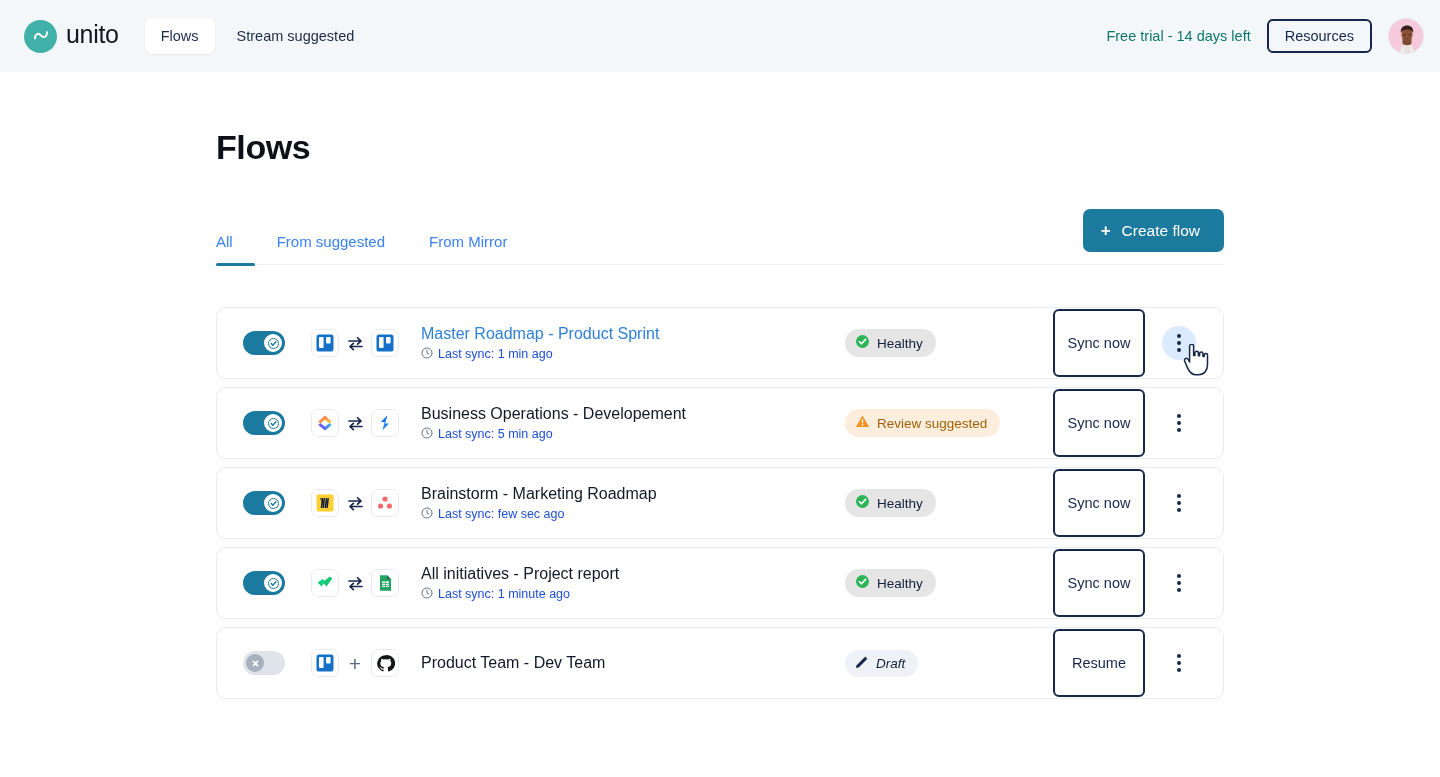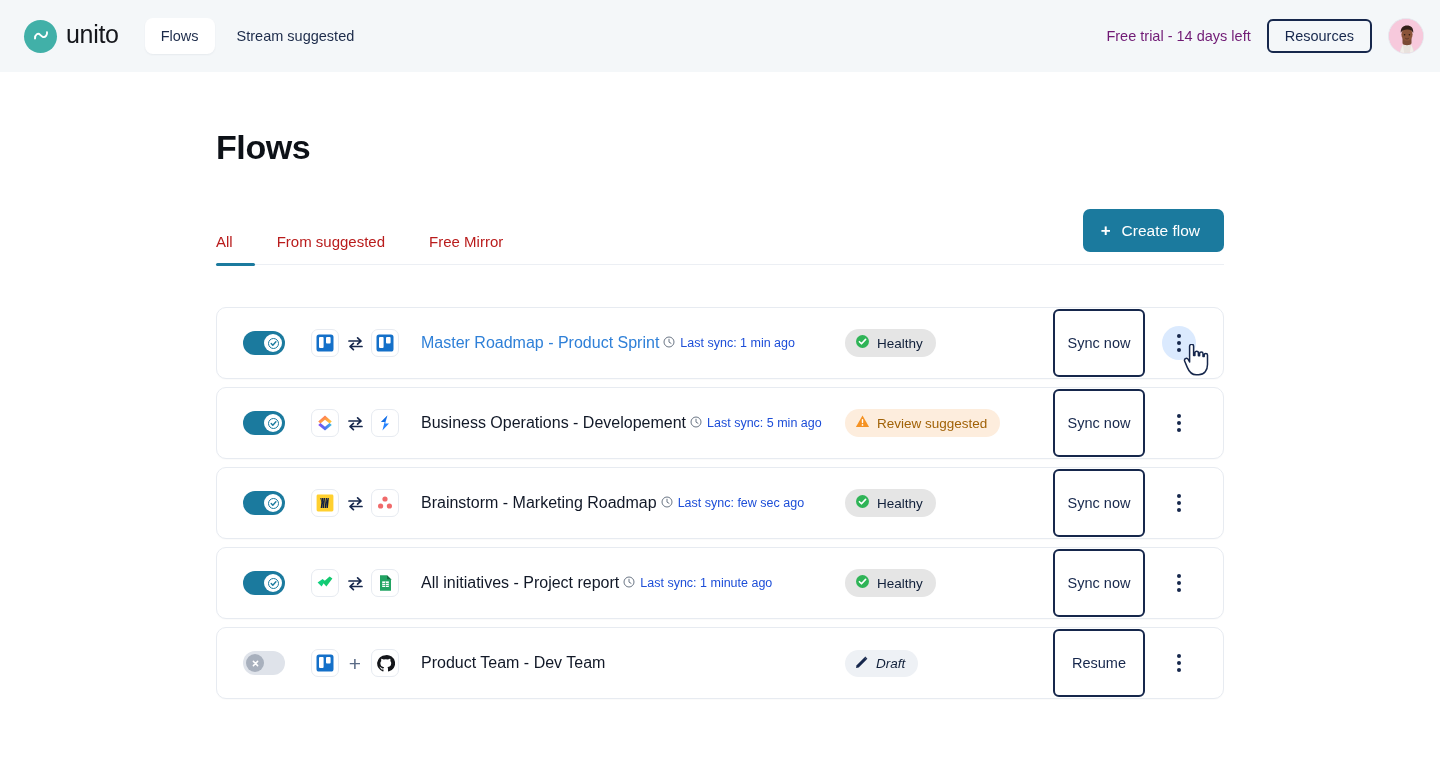--- a/index.html
+++ b/index.html
@@ -59,21 +59,21 @@
     box-shadow: 0 1px 2px rgba(20,30,60,.06);
   }
   .topbar-right {
     margin-left: auto;
     display: flex;
     align-items: center;
     gap: 16px;
   }
   .trial-text {
     font-size: 14.5px;
-    color: #701a75;
+    color: #0f766e;
     white-space: nowrap;
   }
   .resources-btn {
     border: 2px solid #16274c;
     border-radius: 6px;
     background: transparent;
     color: #16274c;
     font-size: 14.5px;
     font-family: inherit;
     padding: 8px 16px;
@@ -112,21 +112,21 @@
     position: relative;
     border-bottom: 1.5px solid #eceff4;
     padding-bottom: 0;
   }
   .tabs {
     display: flex;
     gap: 0px;
   }
   .tab {
     font-size: 15px;
-    color: #b91c1c;
+    color: #3b82f6;
     padding: 0 22px 14px 22px;
     cursor: pointer;
     position: relative;
     white-space: nowrap;
   }
   .tab:first-child { padding-left: 0; padding-right: 22px; }
   .tab.active::after {
     content: "";
     position: absolute;
     left: -0px; right: 0px;
@@ -234,21 +234,21 @@
   .conn.plus {
     color: #5a6b86;
     font-size: 21px;
     font-weight: 400;
   }
 
   
   .names {
     margin-left: 22px;
     display: flex;
-    flex-direction: row;
+    flex-direction: column;
     gap: 4px;
     min-width: 0;
     flex: 1 1 auto;
   }
   .flow-name {
     font-size: 16px;
     color: #111827;
     white-space: nowrap;
   }
   .flow-name.link {
@@ -378,21 +378,21 @@
 </div>
 
 <div class="page">
 
   <h1 class="page-title">Flows</h1>
 
   <div class="tabs-row">
     <div class="tabs">
       <div class="tab active">All</div>
       <div class="tab">From suggested</div>
-      <div class="tab">Free Mirror</div>
+      <div class="tab">From Mirror</div>
     </div>
     <div class="create-wrap">
       <button class="create-btn">
         <span class="plus-glyph">+</span>
         <span>Create flow</span>
       </button>
     </div>
   </div>
 
   <div class="flow-list" id="flow-list">

